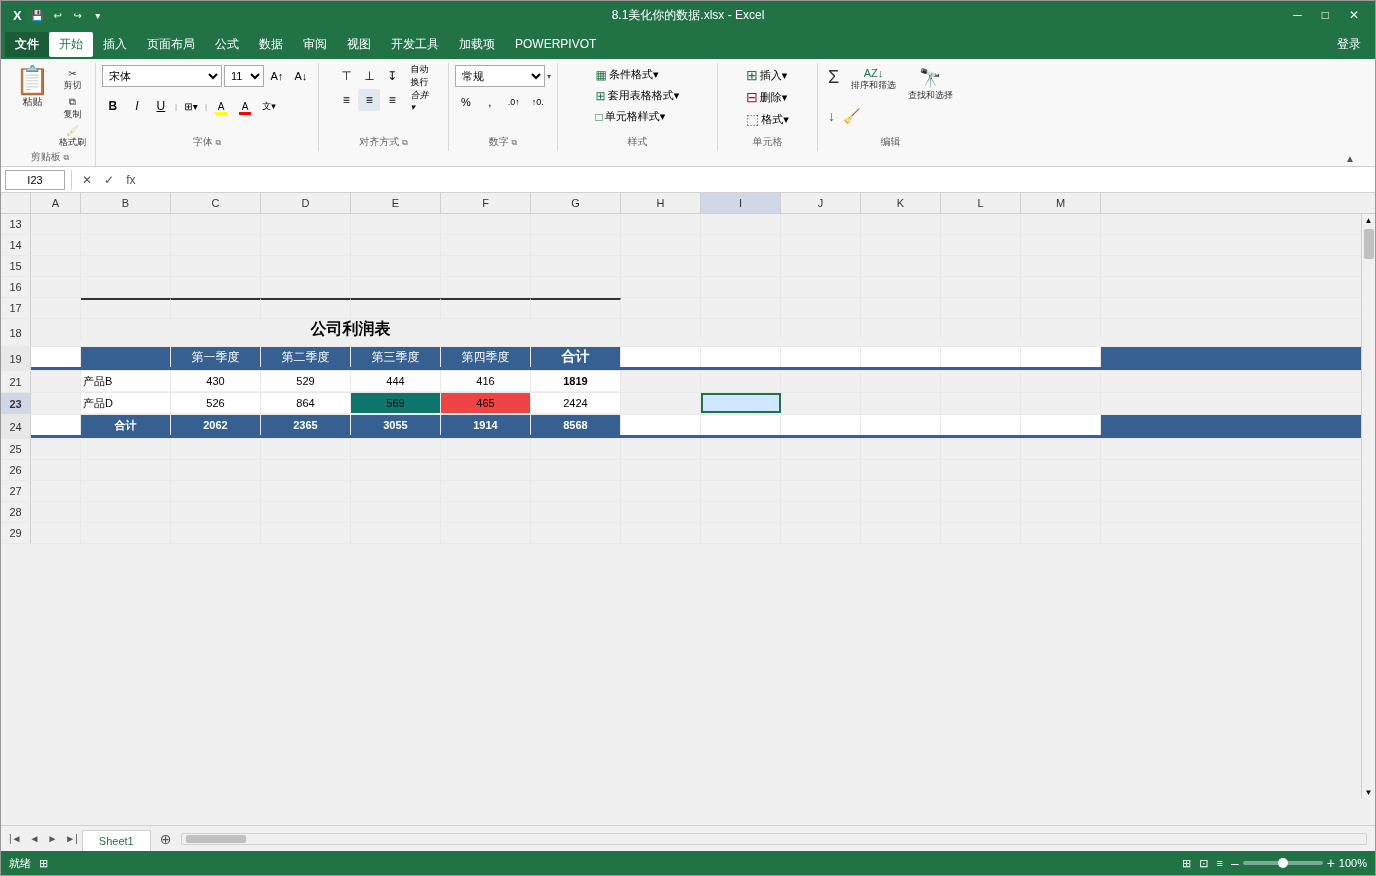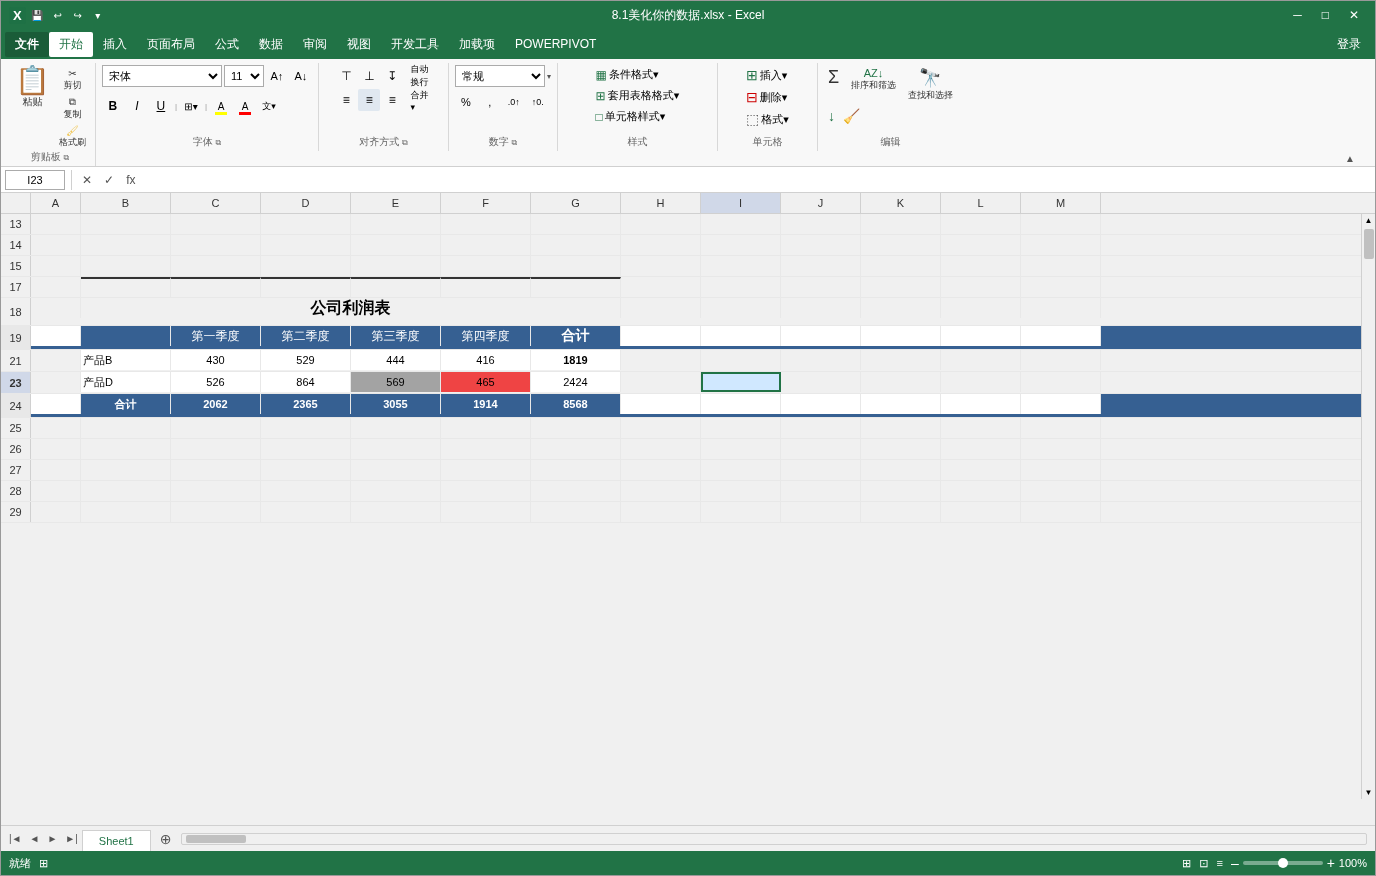--- a/index.html
+++ b/index.html
@@ -494,21 +494,21 @@
           <span class="icon-btn" title="垂直居中">⊥</span>
           <span class="icon-btn" title="底端对齐">↧</span>
           <span style="margin:0 2px;"></span>
           <span class="icon-btn" title="自动换行" style="font-size:9px;">自动换行</span>
         </div>
         <div class="align-row">
           <span class="icon-btn">≡</span>
           <span class="icon-btn" style="background:#e0e8f0;">≡</span>
           <span class="icon-btn">≡</span>
           <span style="margin:0 2px;"></span>
-          <span class="icon-btn" style="font-size:9px;">合并▾</span>
+          <span class="icon-btn" style="font-size:9px;font-style:italic;">合并▾</span>
         </div>
       </div>
       <div class="ribbon-group-label">对齐方式 <span style="font-size:8px;">⧉</span></div>
     </div>
 
     <div class="ribbon-group" style="min-width:100px;">
       <div class="ribbon-group-content" style="flex-direction:column;">
         <div style="display:flex;align-items:center;gap:2px;">
           <select class="number-select">
             <option>常规</option>
@@ -665,20 +665,36 @@
         <div class="sheet-cell col-f"></div>
         <div class="sheet-cell col-g"></div>
         <div class="sheet-cell col-h"></div>
         <div class="sheet-cell col-i"></div>
         <div class="sheet-cell col-j"></div>
         <div class="sheet-cell col-k"></div>
         <div class="sheet-cell col-l"></div>
         <div class="sheet-cell col-m"></div>
       </div>
 
+      <div class="sheet-row">
+        <div class="sheet-row-num">16</div>
+        <div class="sheet-cell col-a"></div>
+        <div class="sheet-cell col-b"></div>
+        <div class="sheet-cell col-c"></div>
+        <div class="sheet-cell col-d"></div>
+        <div class="sheet-cell col-e"></div>
+        <div class="sheet-cell col-f"></div>
+        <div class="sheet-cell col-g"></div>
+        <div class="sheet-cell col-h"></div>
+        <div class="sheet-cell col-i"></div>
+        <div class="sheet-cell col-j"></div>
+        <div class="sheet-cell col-k"></div>
+        <div class="sheet-cell col-l"></div>
+        <div class="sheet-cell col-m"></div>
+      </div>
 
       <div class="sheet-row">
         <div class="sheet-row-num">17</div>
         <div class="sheet-cell col-a"></div>
         <div class="sheet-cell col-b" style="border-top:2px solid #333;"></div>
         <div class="sheet-cell col-c" style="border-top:2px solid #333;"></div>
         <div class="sheet-cell col-d" style="border-top:2px solid #333;"></div>
         <div class="sheet-cell col-e" style="border-top:2px solid #333;"></div>
         <div class="sheet-cell col-f" style="border-top:2px solid #333;"></div>
         <div class="sheet-cell col-g" style="border-top:2px solid #333;"></div>
@@ -737,21 +753,21 @@
         <div class="sheet-cell col-m"></div>
       </div>
 
 
       <div class="sheet-row" style="height:22px;">
         <div class="sheet-row-num" style="background:#d0d8e8;font-weight:bold;">23</div>
         <div class="sheet-cell col-a"></div>
         <div class="sheet-cell col-b" style="background:white;">产品D</div>
         <div class="sheet-cell col-c" style="justify-content:center;background:white;">526</div>
         <div class="sheet-cell col-d" style="justify-content:center;background:white;">864</div>
-        <div class="sheet-cell col-e" style="justify-content:center;background:#a3a3a3;">569</div>
+        <div class="sheet-cell col-e" style="justify-content:center;background:#0f766e;">569</div>
         <div class="sheet-cell col-f" style="justify-content:center;background:#ef4444;">465</div>
         <div class="sheet-cell col-g" style="justify-content:center;background:white;font-weight:normal;">2424</div>
         <div class="sheet-cell col-h"></div>
         <div class="sheet-cell col-i" style="background:#d0e8ff;border:2px solid #217346;"></div>
         <div class="sheet-cell col-j"></div>
         <div class="sheet-cell col-k"></div>
         <div class="sheet-cell col-l"></div>
         <div class="sheet-cell col-m"></div>
       </div>
 

